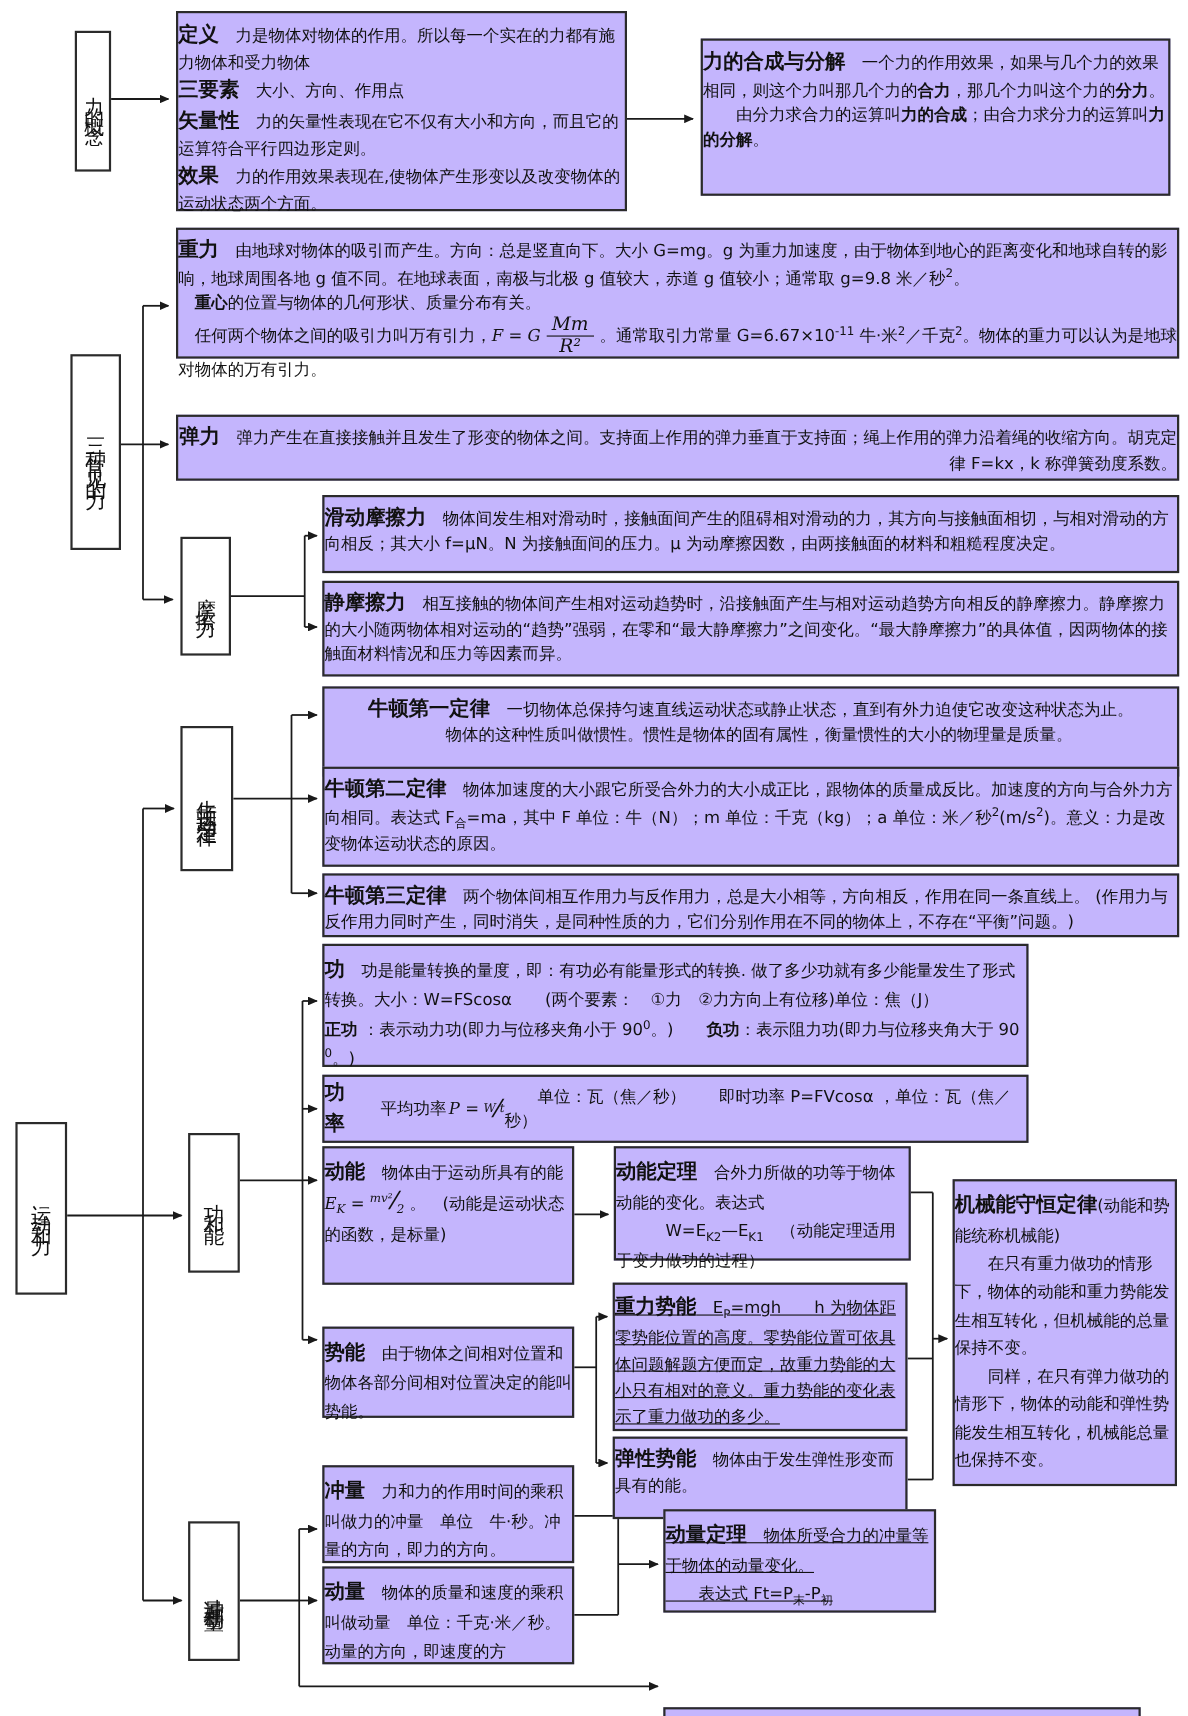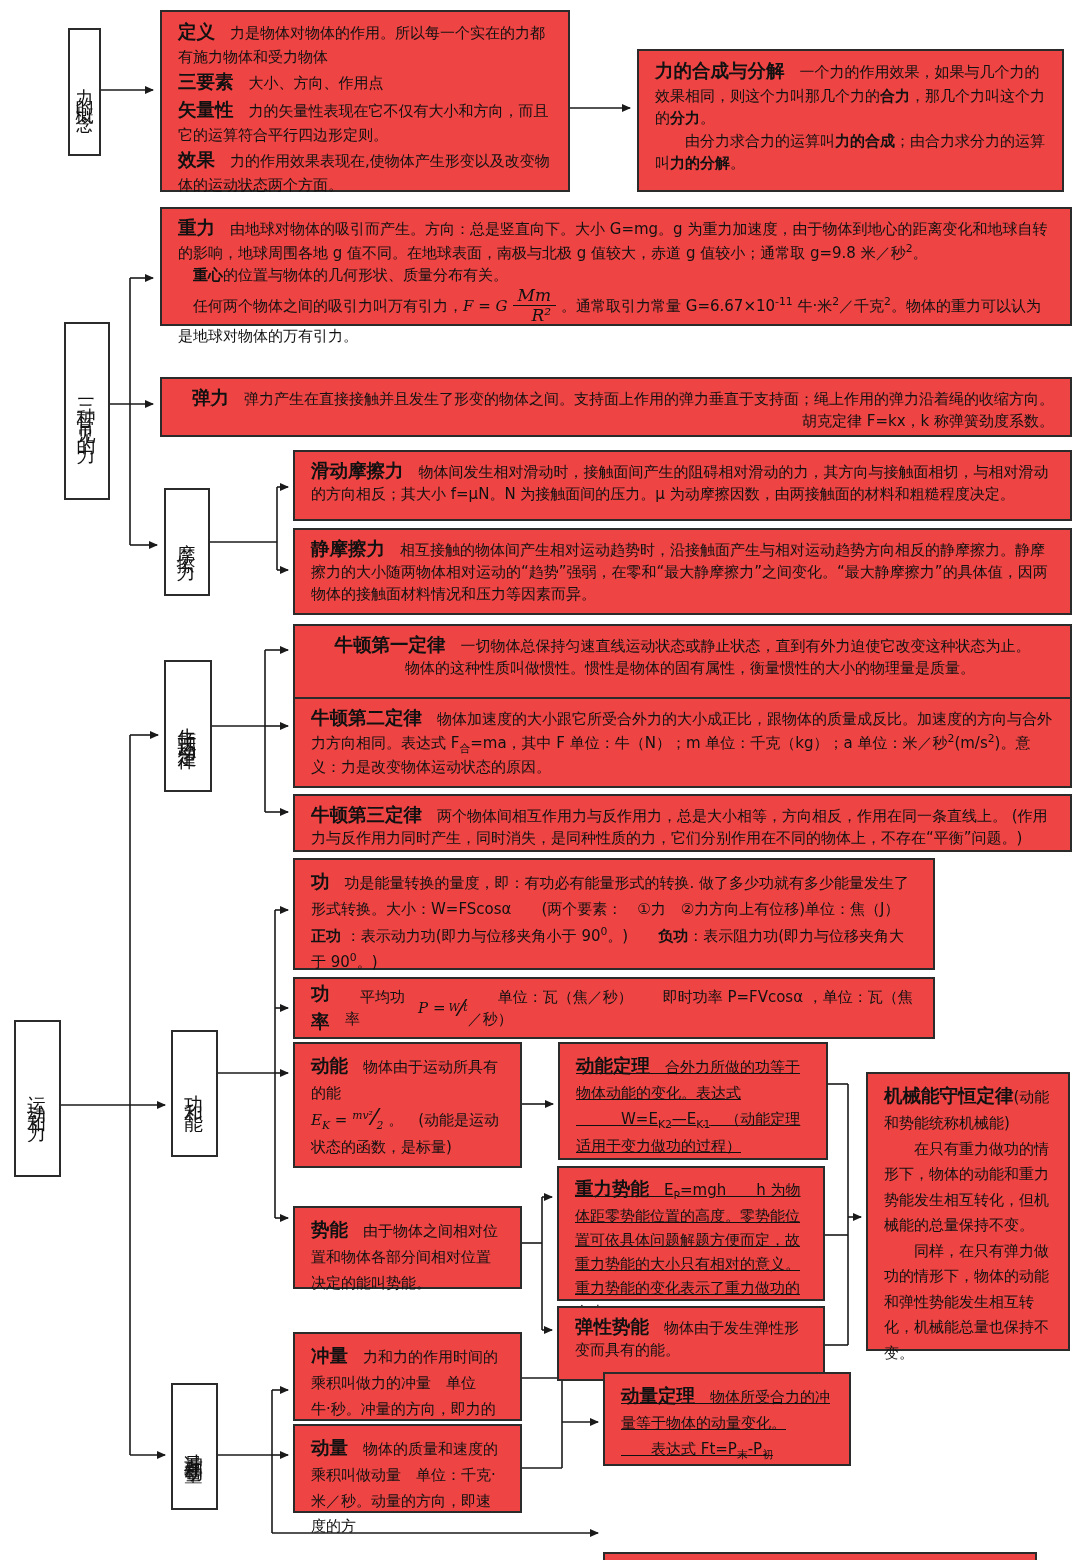--- a/index.html
+++ b/index.html
@@ -8,23 +8,23 @@
     width:1080px;height:1560px;
     background:#ffffff;
     font-family:"DejaVu Sans","Liberation Sans",sans-serif;
     color:#111111;
     overflow:hidden;
   }
   #wires{position:absolute;left:0;top:0;width:1080px;height:1560px;}
   .box{
     position:absolute;
     border:2px solid #2b2b2b;
-    background:#ef4444;
+    background:#c4b5fd;
     box-sizing:border-box;
-    padding:6px 16px;
+    padding:6px 0;
     font-size:15px;
     line-height:1.5;
     white-space:pre-wrap;
     word-break:break-all;
   }
   .roomy{line-height:1.7;}
   .vbox{
     position:absolute;
     border:2px solid #2b2b2b;
     background:#ffffff;
@@ -41,21 +41,20 @@
   .seg-i{font-style:italic;font-family:"DejaVu Serif","Liberation Serif",serif;}
   .seg-sup{vertical-align:super;font-size:0.72em;}
   .seg-sub{vertical-align:sub;font-size:0.72em;}
   .seg-big{font-size:1.5em;line-height:0;}
   .seg-i.seg-sup,.seg-i.seg-sub{font-style:italic;}
   .frac{
     display:inline-flex;flex-direction:column;text-align:center;
     vertical-align:middle;line-height:1.15;margin:0 5px;
     font-style:italic;font-family:"DejaVu Serif","Liberation Serif",serif;
     font-size:17px;
-    align-items:flex-end;
   }
   .frac .fnum{border-bottom:1.5px solid #111;padding:0 5px;}
   .frac .fden{padding:0 5px;}
 </style>
 </head>
 <body>
 
 <div id="canvas">
 
   <svg id="wires" width="1080" height="1560" viewBox="0 0 1080 1560">
@@ -128,21 +127,21 @@
   <div class="vbox" style="left:164px;top:660px;width:48px;height:132px;letter-spacing:0.25em;">牛顿运动定律</div>
   <div class="vbox" style="left:14px;top:1020px;width:47px;height:157px;">运动和力</div>
   <div class="vbox" style="left:171px;top:1030px;width:47px;height:127px;">功和能</div>
   <div class="vbox" style="left:171px;top:1383px;width:47px;height:127px;letter-spacing:0.18em;">冲量和动量</div>
 
   <div class="box" style="left:160px;top:10px;width:410px;height:182px;"><span class="seg-h">定义</span><span class="">　力是物体对物体的作用。所以每一个实在的力都有施力物体和受力物体
 </span><span class="seg-h">三要素</span><span class="">　大小、方向、作用点
 </span><span class="seg-h">矢量性</span><span class="">　力的矢量性表现在它不仅有大小和方向，而且它的运算符合平行四边形定则。
 </span><span class="seg-h">效果</span><span class="">　力的作用效果表现在,使物体产生形变以及改变物体的运动状态两个方面。</span></div>
 
-  <div class="box" style="left:637px;top:35px;width:427px;height:143px;margin-top:14px;"><span class="seg-h">力的合成与分解</span><span class="">　一个力的作用效果，如果与几个力的效果相同，则这个力叫那几个力的</span><span class="seg-b">合力</span><span class="">，那几个力叫这个力的</span><span class="seg-b">分力</span><span class="">。
+  <div class="box" style="left:637px;top:35px;width:427px;height:143px;"><span class="seg-h">力的合成与分解</span><span class="">　一个力的作用效果，如果与几个力的效果相同，则这个力叫那几个力的</span><span class="seg-b">合力</span><span class="">，那几个力叫这个力的</span><span class="seg-b">分力</span><span class="">。
 　　由分力求合力的运算叫</span><span class="seg-b">力的合成</span><span class="">；由合力求分力的运算叫</span><span class="seg-b">力的分解</span><span class="">。</span></div>
 
   <div class="box" style="left:160px;top:207px;width:912px;height:119px;line-height:1.42;"><span class="seg-h">重力</span><span class="">　由地球对物体的吸引而产生。方向：总是竖直向下。大小 G=mg。g 为重力加速度，由于物体到地心的距离变化和地球自转的影响，地球周围各地 g 值不同。在地球表面，南极与北极 g 值较大，赤道 g 值较小；通常取 g=9.8 米／秒</span><span class="seg-sup">2</span><span class="">。
 　</span><span class="seg-b">重心</span><span class="">的位置与物体的几何形状、质量分布有关。
 　任何两个物体之间的吸引力叫万有引力，</span><span class="seg-i">F = G</span><span class="frac"><span class="fnum">Mm</span><span class="fden">R²</span></span><span class="">。通常取引力常量 G=6.67×10</span><span class="seg-sup">-11</span><span class=""> 牛·米</span><span class="seg-sup">2</span><span class="">／千克</span><span class="seg-sup">2</span><span class="">。物体的重力可以认为是地球对物体的万有引力。</span></div>
 
   <div class="box" style="left:160px;top:377px;width:912px;height:60px;line-height:1.42;text-align:right;"><span class="seg-h">弹力</span><span class="">　弹力产生在直接接触并且发生了形变的物体之间。支持面上作用的弹力垂直于支持面；绳上作用的弹力沿着绳的收缩方向。胡克定律 F=kx，k 称弹簧劲度系数。</span></div>
 
   <div class="box" style="left:293px;top:450px;width:779px;height:71px;line-height:1.42;"><span class="seg-h">滑动摩擦力</span><span class="">　物体间发生相对滑动时，接触面间产生的阻碍相对滑动的力，其方向与接触面相切，与相对滑动的方向相反；其大小 f=μN。N 为接触面间的压力。μ 为动摩擦因数，由两接触面的材料和粗糙程度决定。</span></div>
 
@@ -156,21 +155,21 @@
   <div class="box" style="left:293px;top:794px;width:779px;height:58px;line-height:1.42;"><span class="seg-h">牛顿第三定律</span><span class="">　两个物体间相互作用力与反作用力，总是大小相等，方向相反，作用在同一条直线上。 (作用力与反作用力同时产生，同时消失，是同种性质的力，它们分别作用在不同的物体上，不存在“平衡”问题。)</span></div>
 
   <div class="box roomy" style="left:293px;top:858px;width:642px;height:112px;"><span class="seg-h">功</span><span class="">　功是能量转换的量度，即：有功必有能量形式的转换. 做了多少功就有多少能量发生了形式转换。大小：W=FScosα　　(两个要素：　①力　②力方向上有位移)单位：焦（J）
 </span><span class="seg-b">正功</span><span class=""> ：表示动力功(即力与位移夹角小于 90</span><span class="seg-sup">0</span><span class="">。)　　</span><span class="seg-b">负功</span><span class="">：表示阻力功(即力与位移夹角大于 90</span><span class="seg-sup">0</span><span class="">。)</span></div>
 
   <div class="box" style="left:293px;top:977px;width:642px;height:62px;display:flex;align-items:center;"><span class="seg-h">功率</span><span class="">　平均功率 </span><span class="seg-i">P</span><span class=""> = </span><span class="seg-i seg-sup">W</span><span class="seg-big">⁄</span><span class="seg-i seg-sub">t</span><span class="">　　单位：瓦（焦／秒）　　即时功率 P=FVcosα ，单位：瓦（焦／秒）</span></div>
 
   <div class="box roomy" style="left:293px;top:1042px;width:229px;height:126px;"><span class="seg-h">动能</span><span class="">　物体由于运动所具有的能
 </span><span class="seg-i">E</span><span class="seg-i seg-sub">K</span><span class=""> = </span><span class="seg-i seg-sup">mv²</span><span class="seg-big">⁄</span><span class="seg-i seg-sub">2</span><span class=""> 。　(动能是运动状态的函数，是标量)</span></div>
 
-  <div class="box roomy" style="left:558px;top:1042px;width:270px;height:118px;text-decoration:underline;"><span class="seg-h">动能定理</span><span class="">　合外力所做的功等于物体动能的变化。表达式
+  <div class="box roomy" style="left:558px;top:1042px;width:270px;height:104px;"><span class="seg-h">动能定理</span><span class="">　合外力所做的功等于物体动能的变化。表达式
 　　　W=E</span><span class="seg-sub">K2</span><span class="">—E</span><span class="seg-sub">K1</span><span class="">　（动能定理适用于变力做功的过程）</span></div>
 
   <div class="box roomy" style="left:866px;top:1072px;width:204px;height:279px;"><span class="seg-h">机械能守恒定律</span><span class="">(动能和势能统称机械能)
 　　在只有重力做功的情形下，物体的动能和重力势能发生相互转化，但机械能的总量保持不变。
 　　同样，在只有弹力做功的情形下，物体的动能和弹性势能发生相互转化，机械能总量也保持不变。</span></div>
 
   <div class="box roomy" style="left:293px;top:1206px;width:229px;height:83px;"><span class="seg-h">势能</span><span class="">　由于物体之间相对位置和物体各部分间相对位置决定的能叫势能。</span></div>
 
   <div class="box" style="left:557px;top:1166px;width:268px;height:135px;line-height:1.6;text-decoration:underline;"><span class="seg-h">重力势能</span><span class="">　E</span><span class="seg-sub">P</span><span class="">=mgh　　h 为物体距零势能位置的高度。零势能位置可依具体问题解题方便而定，故重力势能的大小只有相对的意义。重力势能的变化表示了重力做功的多少。</span></div>
 

